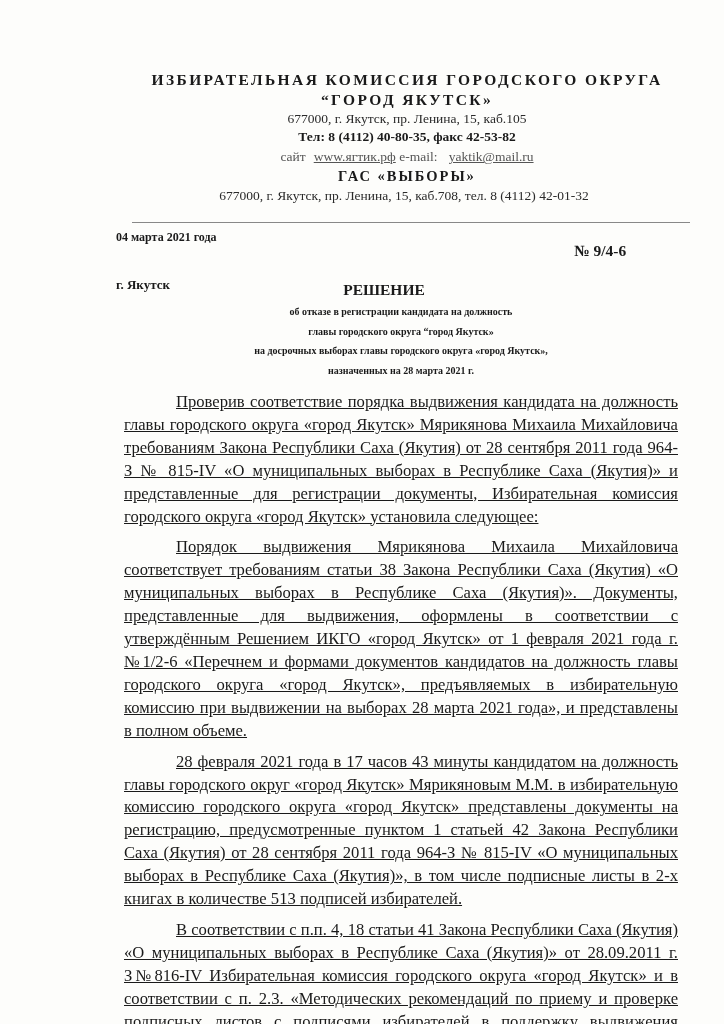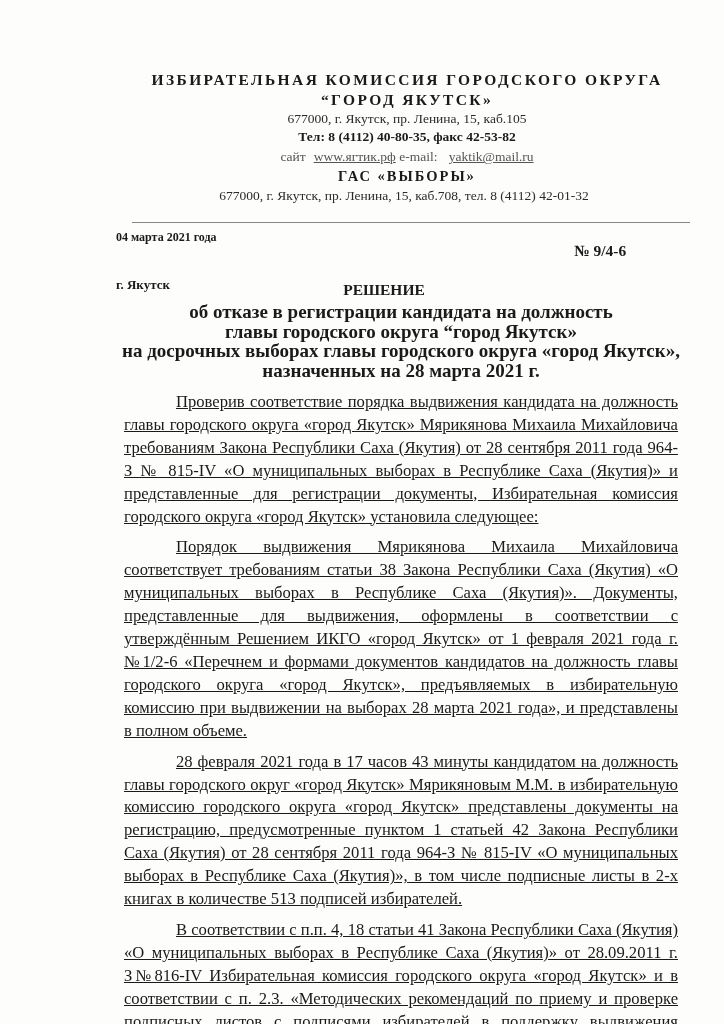--- a/index.html
+++ b/index.html
@@ -18,21 +18,21 @@
     .h-tel { top: 129px; left: 45px; font-size: 13.5px; font-weight: bold; }
     .h-site { top: 149px; left: 45px; font-size: 13.5px; color: #555; }
     .h-site a { color: #555; text-decoration: underline; margin-left: 8px; }
     .h-gas { top: 168px; left: 45px; font-size: 14.5px; font-weight: bold; letter-spacing: 2px; }
     .h-addr2 { top: 188px; left: 42px; font-size: 13.5px; color: #2a2a2a; }
     .rule { position: absolute; left: 132px; top: 222px; width: 558px; height: 0; border-top: 1.5px solid #888; }
     .date { position: absolute; left: 116px; top: 230px; font-size: 12px; font-weight: bold; }
     .num { position: absolute; left: 574px; top: 230px; font-size: 15.5px; font-weight: bold; margin-top: 12px; }
     .city { position: absolute; left: 116px; top: 256px; font-size: 13px; font-weight: bold; margin-top: 21px; }
     .title { position: absolute; left: 0; width: 724px; top: 281px; text-align: center; font-size: 15.5px; font-weight: bold; padding-left: 44px; box-sizing: border-box; }
-    .subtitle { position: absolute; left: 116px; width: 570px; top: 302px; text-align: center; font-size: 19px; font-weight: bold; line-height: 19.5px; }
+    .subtitle { position: absolute; left: 116px; width: 570px; top: 302px; text-align: center; font-size: 10px; font-weight: bold; line-height: 19.5px; }
     .body-text {
       position: absolute; left: 116px; top: 383px; width: 570px;
       font-size: 16.6px; line-height: 22.9px; text-align: justify;
     }
     .body-text p { margin: 8px; text-indent: 52px; text-decoration: underline; }
   </style>
 </head>
 <body>
 
 <div class="page">

